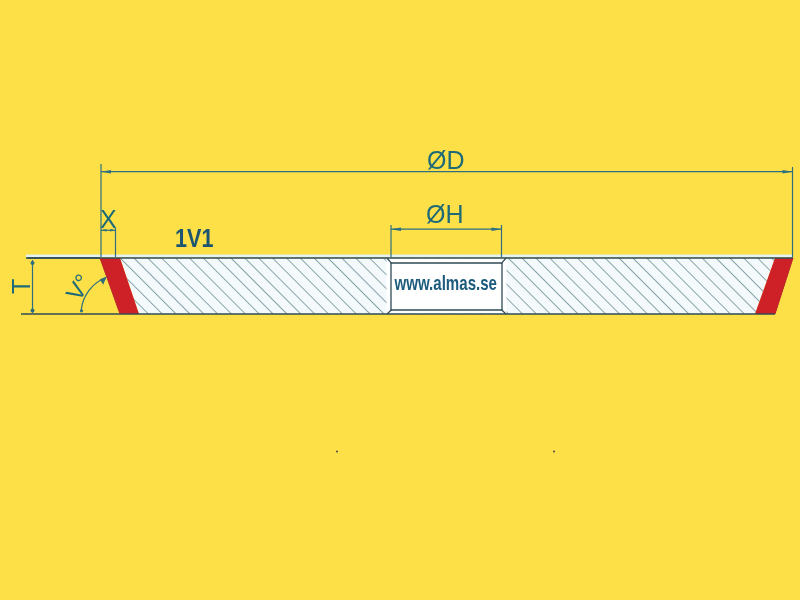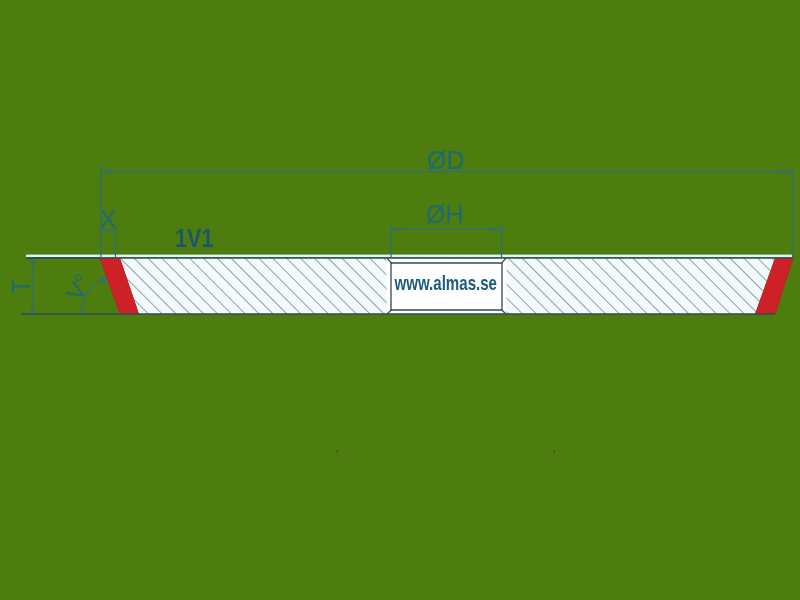--- a/index.html
+++ b/index.html
@@ -1,16 +1,16 @@
 <!DOCTYPE html>
 <html><head>
 <meta charset="utf-8">
 <style>
   html,body{margin:0;padding:0;background:#ffffff;}
-  .page{width:800px;height:600px;position:relative;background:#4d7c0f;overflow:hidden;
+  .page{width:800px;height:600px;position:relative;background:#fde047;overflow:hidden;
         font-family:"Liberation Sans", sans-serif;}
   svg{position:absolute;left:0;top:0;}
   text{font-family:"Liberation Sans", sans-serif;}
 </style>
 </head>
 <body>
 <div class="page">
 <svg width="800" height="600" viewBox="0 0 800 600">
   <defs>
     <pattern id="hatch" patternUnits="userSpaceOnUse" width="9.8" height="9.8" patternTransform="rotate(-45 0 0)">

